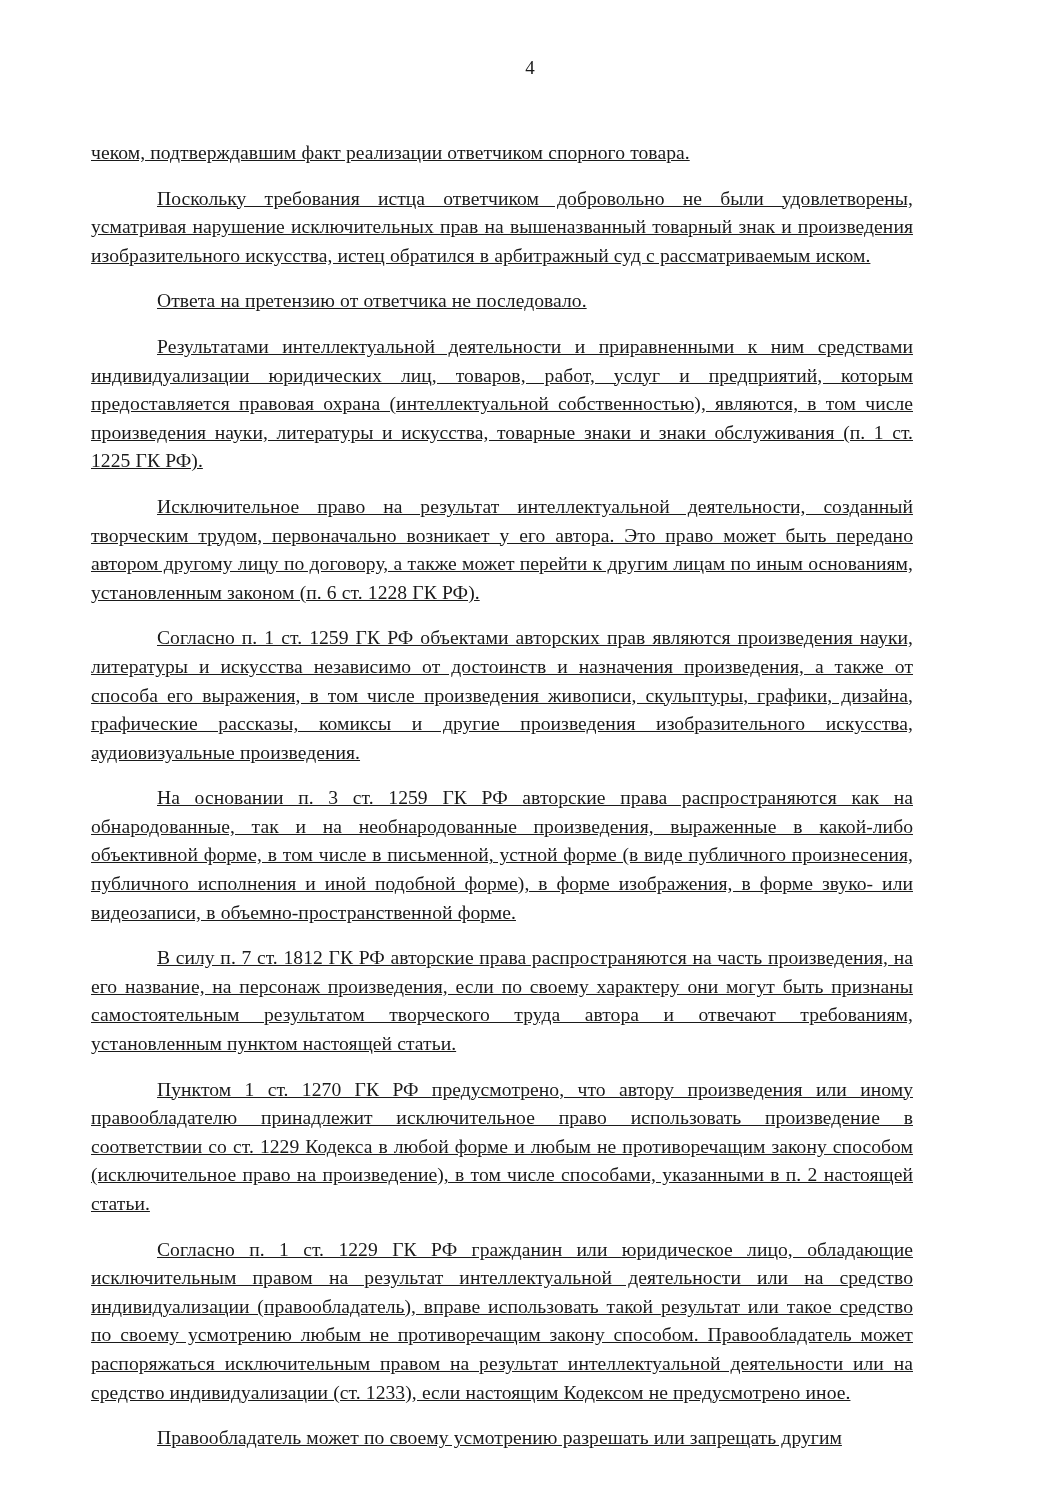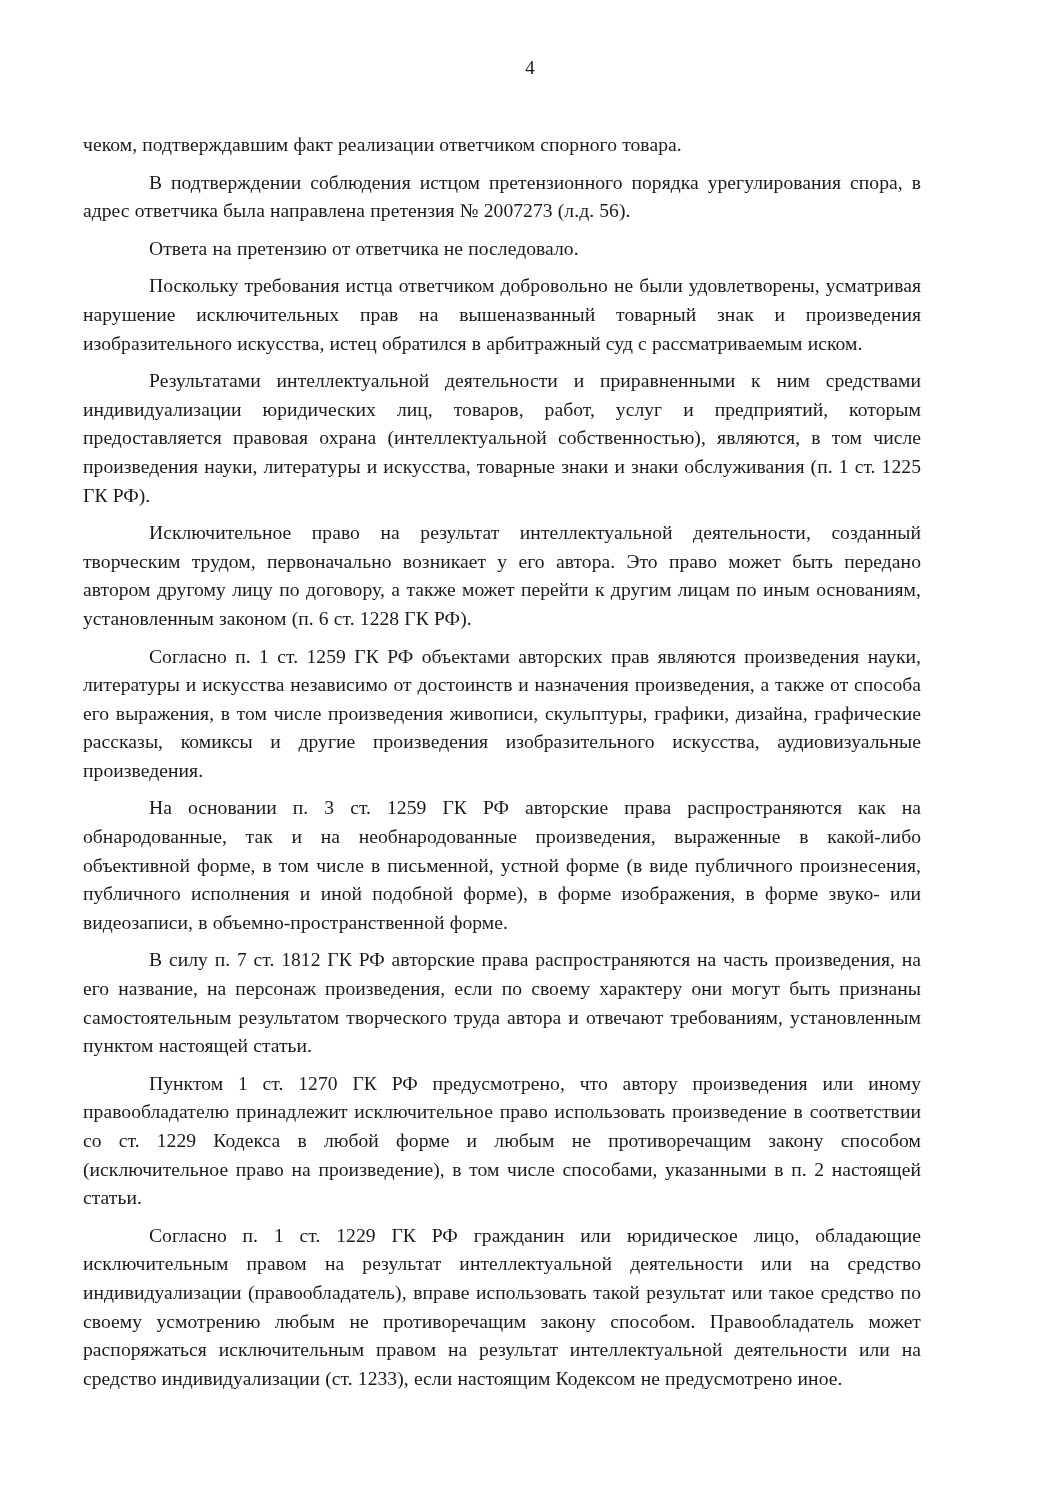--- a/index.html
+++ b/index.html
@@ -38,47 +38,48 @@
     left: 74px;
     width: 856px;
     font-size: 19.6px;
     line-height: 28.6px;
     text-align: justify;
     text-justify: inter-word;
     letter-spacing: 0.05px;
     word-spacing: 0.2px;
   }
   p.para {
-    margin: 9px;
+    margin: 17px;
     padding: 0;
     text-indent: 66px;
     text-align: justify;
     hyphens: none;
+    text-decoration: underline;
   }
   p.para.no-indent {
     text-indent: 0;
   }
   p.para:last-child {
     text-align: justify;
   }
 </style>
 </head>
 <body>
 
 <div class="page">
 
   <div class="page-number">4</div>
 
   <div class="body-text" id="body-text">
       <p class="para no-indent">чеком, подтверждавшим факт реализации ответчиком спорного товара.</p>
-      <p class="para">В подтверждении соблюдения истцом претензионного порядка урегулирования спора, в адрес ответчика была направлена претензия № 2007273 (л.д. 56).</p>
+      <p class="para">Поскольку требования истца ответчиком добровольно не были удовлетворены, усматривая нарушение исключительных прав на вышеназванный товарный знак и произведения изобразительного искусства, истец обратился в арбитражный суд с рассматриваемым иском.</p>
       <p class="para">Ответа на претензию  от ответчика не последовало.</p>
-      <p class="para">Поскольку требования истца ответчиком добровольно не были удовлетворены, усматривая нарушение исключительных прав на вышеназванный товарный знак и произведения изобразительного искусства, истец обратился в арбитражный суд с рассматриваемым иском.</p>
       <p class="para">Результатами интеллектуальной деятельности и приравненными к ним средствами индивидуализации юридических лиц, товаров, работ, услуг и предприятий, которым предоставляется правовая охрана (интеллектуальной собственностью), являются, в том числе произведения науки, литературы и искусства, товарные знаки и знаки обслуживания (п. 1 ст. 1225 ГК РФ).</p>
       <p class="para">Исключительное право на результат интеллектуальной деятельности, созданный творческим трудом, первоначально возникает у его автора. Это право может быть передано автором другому лицу по договору, а также может перейти к другим лицам по иным основаниям, установленным законом (п. 6 ст. 1228 ГК РФ).</p>
       <p class="para">Согласно п. 1 ст. 1259 ГК РФ объектами авторских прав являются произведения науки, литературы и искусства независимо от достоинств и назначения произведения, а также от способа его выражения, в том числе произведения живописи, скульптуры, графики, дизайна, графические рассказы, комиксы и другие произведения изобразительного искусства, аудиовизуальные произведения.</p>
       <p class="para">На основании п. 3 ст. 1259 ГК РФ авторские права распространяются как на обнародованные, так и на необнародованные произведения, выраженные в какой-либо объективной форме, в том числе в письменной, устной форме (в виде публичного произнесения, публичного исполнения и иной подобной форме), в форме изображения, в форме звуко- или видеозаписи, в объемно-пространственной форме.</p>
       <p class="para">В силу п. 7 ст. 1812 ГК РФ авторские права распространяются на часть произведения, на его название, на персонаж произведения, если по своему характеру они могут быть признаны самостоятельным результатом творческого труда автора и отвечают требованиям, установленным пунктом настоящей статьи.</p>
       <p class="para">Пунктом 1 ст. 1270 ГК РФ предусмотрено, что автору произведения или иному правообладателю принадлежит исключительное право использовать произведение в соответствии со ст. 1229 Кодекса в любой форме и любым не противоречащим закону способом (исключительное право на произведение), в том числе способами, указанными в п. 2 настоящей статьи.</p>
       <p class="para">Согласно п. 1 ст. 1229 ГК РФ гражданин или юридическое лицо, обладающие исключительным правом на результат интеллектуальной деятельности или на средство индивидуализации (правообладатель), вправе использовать такой результат или такое средство по своему усмотрению любым не противоречащим закону способом. Правообладатель может распоряжаться исключительным правом на результат интеллектуальной деятельности или на средство индивидуализации (ст. 1233), если настоящим Кодексом не предусмотрено иное.</p>
+      <p class="para">Правообладатель может по своему усмотрению разрешать или запрещать другим</p>
     </div>
 
 </div>
 
 </body></html>

